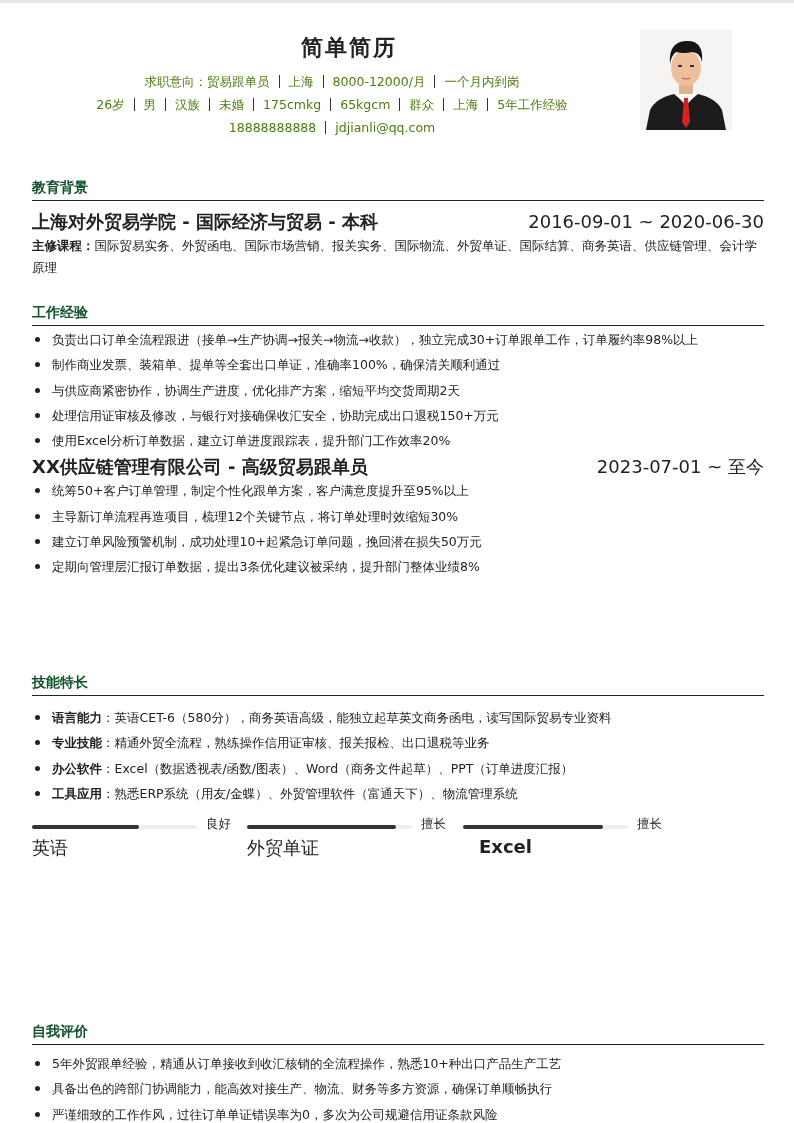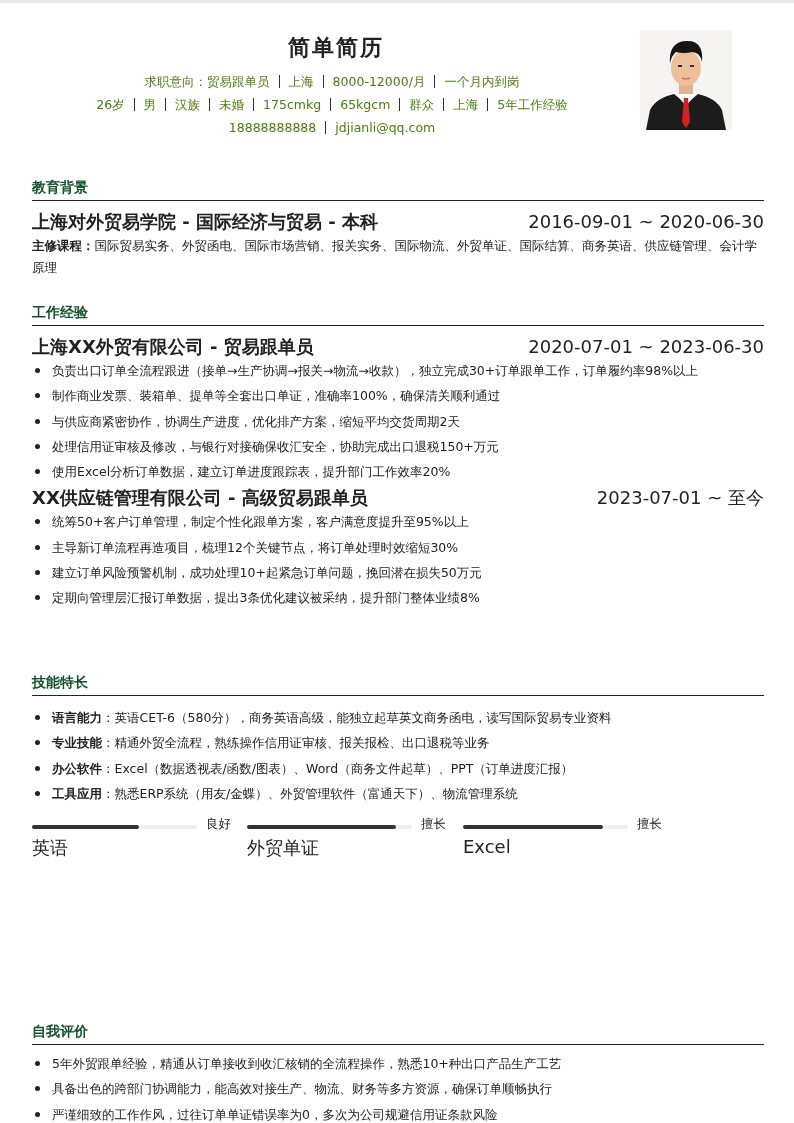--- a/index.html
+++ b/index.html
@@ -1,20 +1,20 @@
 <!DOCTYPE html>
 <html><head>
 <meta charset="utf-8">
 <style>
   * { box-sizing: border-box; margin: 0; padding: 0; }
   html, body { width: 794px; height: 1123px; background: #ffffff; overflow: hidden; }
   body { font-family: "DejaVu Sans", "Liberation Sans", sans-serif; color: #222; font-size: 12.5px; position: relative; }
   .page { position: absolute; left: 0; top: 0; width: 794px; height: 1123px; border-top: 3px solid #e8e8e8; }
   .header { position: absolute; left: 0; top: 0; width: 794px; height: 150px; }
-  .name { position: absolute; left: 4px; width: 664px; top: 30px; text-align: center; font-size: 22px; font-weight: bold; letter-spacing: 2px; color: #222; }
+  .name { position: absolute; left: 17px; width: 664px; top: 30px; text-align: center; font-size: 22px; font-weight: bold; letter-spacing: 2px; color: #222; }
   .hline { position: absolute; left: 0; width: 664px; text-align: center; font-size: 12.5px; color: #4d7c0f; }
   .hline span.sep { display: inline-block; width: 1px; height: 13px; background: #333; margin: 0 9px; vertical-align: -2px; }
   .photo { position: absolute; left: 640px; top: 27px; width: 92px; height: 100px; background: #f4f3f1; overflow: hidden; }
   .section { position: absolute; left: 32px; width: 732px; }
   .sec-title { font-size: 14px; font-weight: bold; color: #14532d; height: 26px; line-height: 24px; border-bottom: 1.5px solid #222; }
   .row { display: flex; justify-content: space-between; font-size: 18px; height: 20px; line-height: 20px; gap: 32px; }
   .row .b { font-weight: bold; }
   .p { font-size: 12.5px; line-height: 22px; }
   ul.bl { list-style: none; }
   ul.bl li { position: relative; padding-left: 20px; font-size: 12.5px; height: 25.3px; line-height: 25px; white-space: nowrap; }
@@ -70,24 +70,20 @@
       <span class="b">上海对外贸易学院 - 国际经济与贸易 - 本科</span>
       <span>2016-09-01 ~ 2020-06-30</span>
     </div>
     <div class="p" style="margin-top:3px;">
       <b>主修课程：</b><span>国际贸易实务、外贸函电、国际市场营销、报关实务、国际物流、外贸单证、国际结算、商务英语、供应链管理、会计学原理</span>
     </div>
   </div>
 
   <div class="section" style="top:297px;">
     <div class="sec-title">工作经验</div>
-    <div class="row" style="margin-top:11px;">
-      <span class="b">上海XX外贸有限公司 - 贸易跟单员</span>
-      <span>2020-07-01 ~ 2023-06-30</span>
-    </div>
     <ul class="bl" style="margin-top:1px;">
       <li>负责出口订单全流程跟进（接单→生产协调→报关→物流→收款），独立完成30+订单跟单工作，订单履约率98%以上</li>
       <li>制作商业发票、装箱单、提单等全套出口单证，准确率100%，确保清关顺利通过</li>
       <li>与供应商紧密协作，协调生产进度，优化排产方案，缩短平均交货周期2天</li>
       <li>处理信用证审核及修改，与银行对接确保收汇安全，协助完成出口退税150+万元</li>
       <li>使用Excel分析订单数据，建立订单进度跟踪表，提升部门工作效率20%</li>
     </ul>
     <div class="row" style="margin-top:4px;">
       <span class="b">XX供应链管理有限公司 - 高级贸易跟单员</span>
       <span>2023-07-01 ~ 至今</span>
@@ -121,21 +117,21 @@
             <div class="fill" style="width:90%;"></div>
           </div>
         <span class="lvl" style="left:174px;">擅长</span>
         <span class="bl-name" style="left:0;">外贸单证</span>
       </div>
       <div class="bar-item" style="left:431px;">
         <div class="track" style="left:0;width:165px;">
             <div class="fill" style="width:85%;"></div>
           </div>
         <span class="lvl" style="left:174px;">擅长</span>
-        <span class="bl-name" style="left:0;">Excel</span>
+        <span class="bl-name" style="left:16px;font-weight:bold;">Excel</span>
       </div>
     </div>
   </div>
 
 
   <div class="section" style="top:1016px;">
     <div class="sec-title">自我评价</div>
     <ul class="bl" style="margin-top:6px;">
       <li>5年外贸跟单经验，精通从订单接收到收汇核销的全流程操作，熟悉10+种出口产品生产工艺</li>
       <li>具备出色的跨部门协调能力，能高效对接生产、物流、财务等多方资源，确保订单顺畅执行</li>

